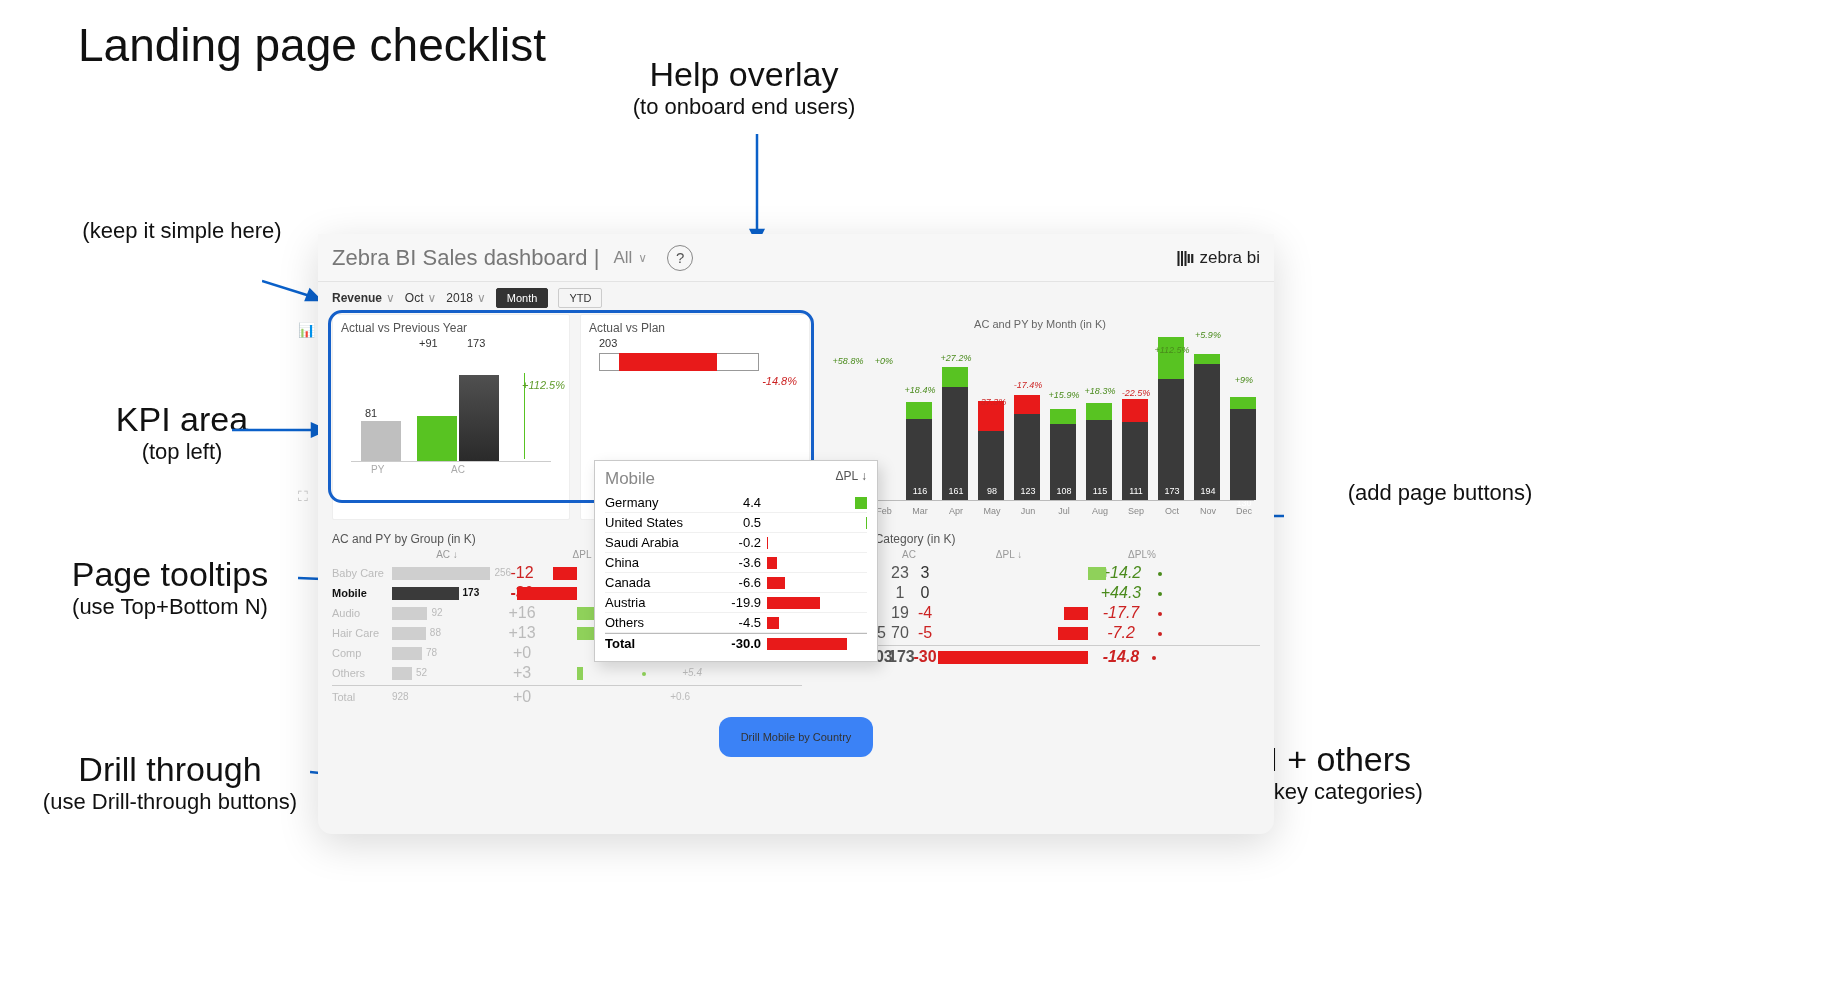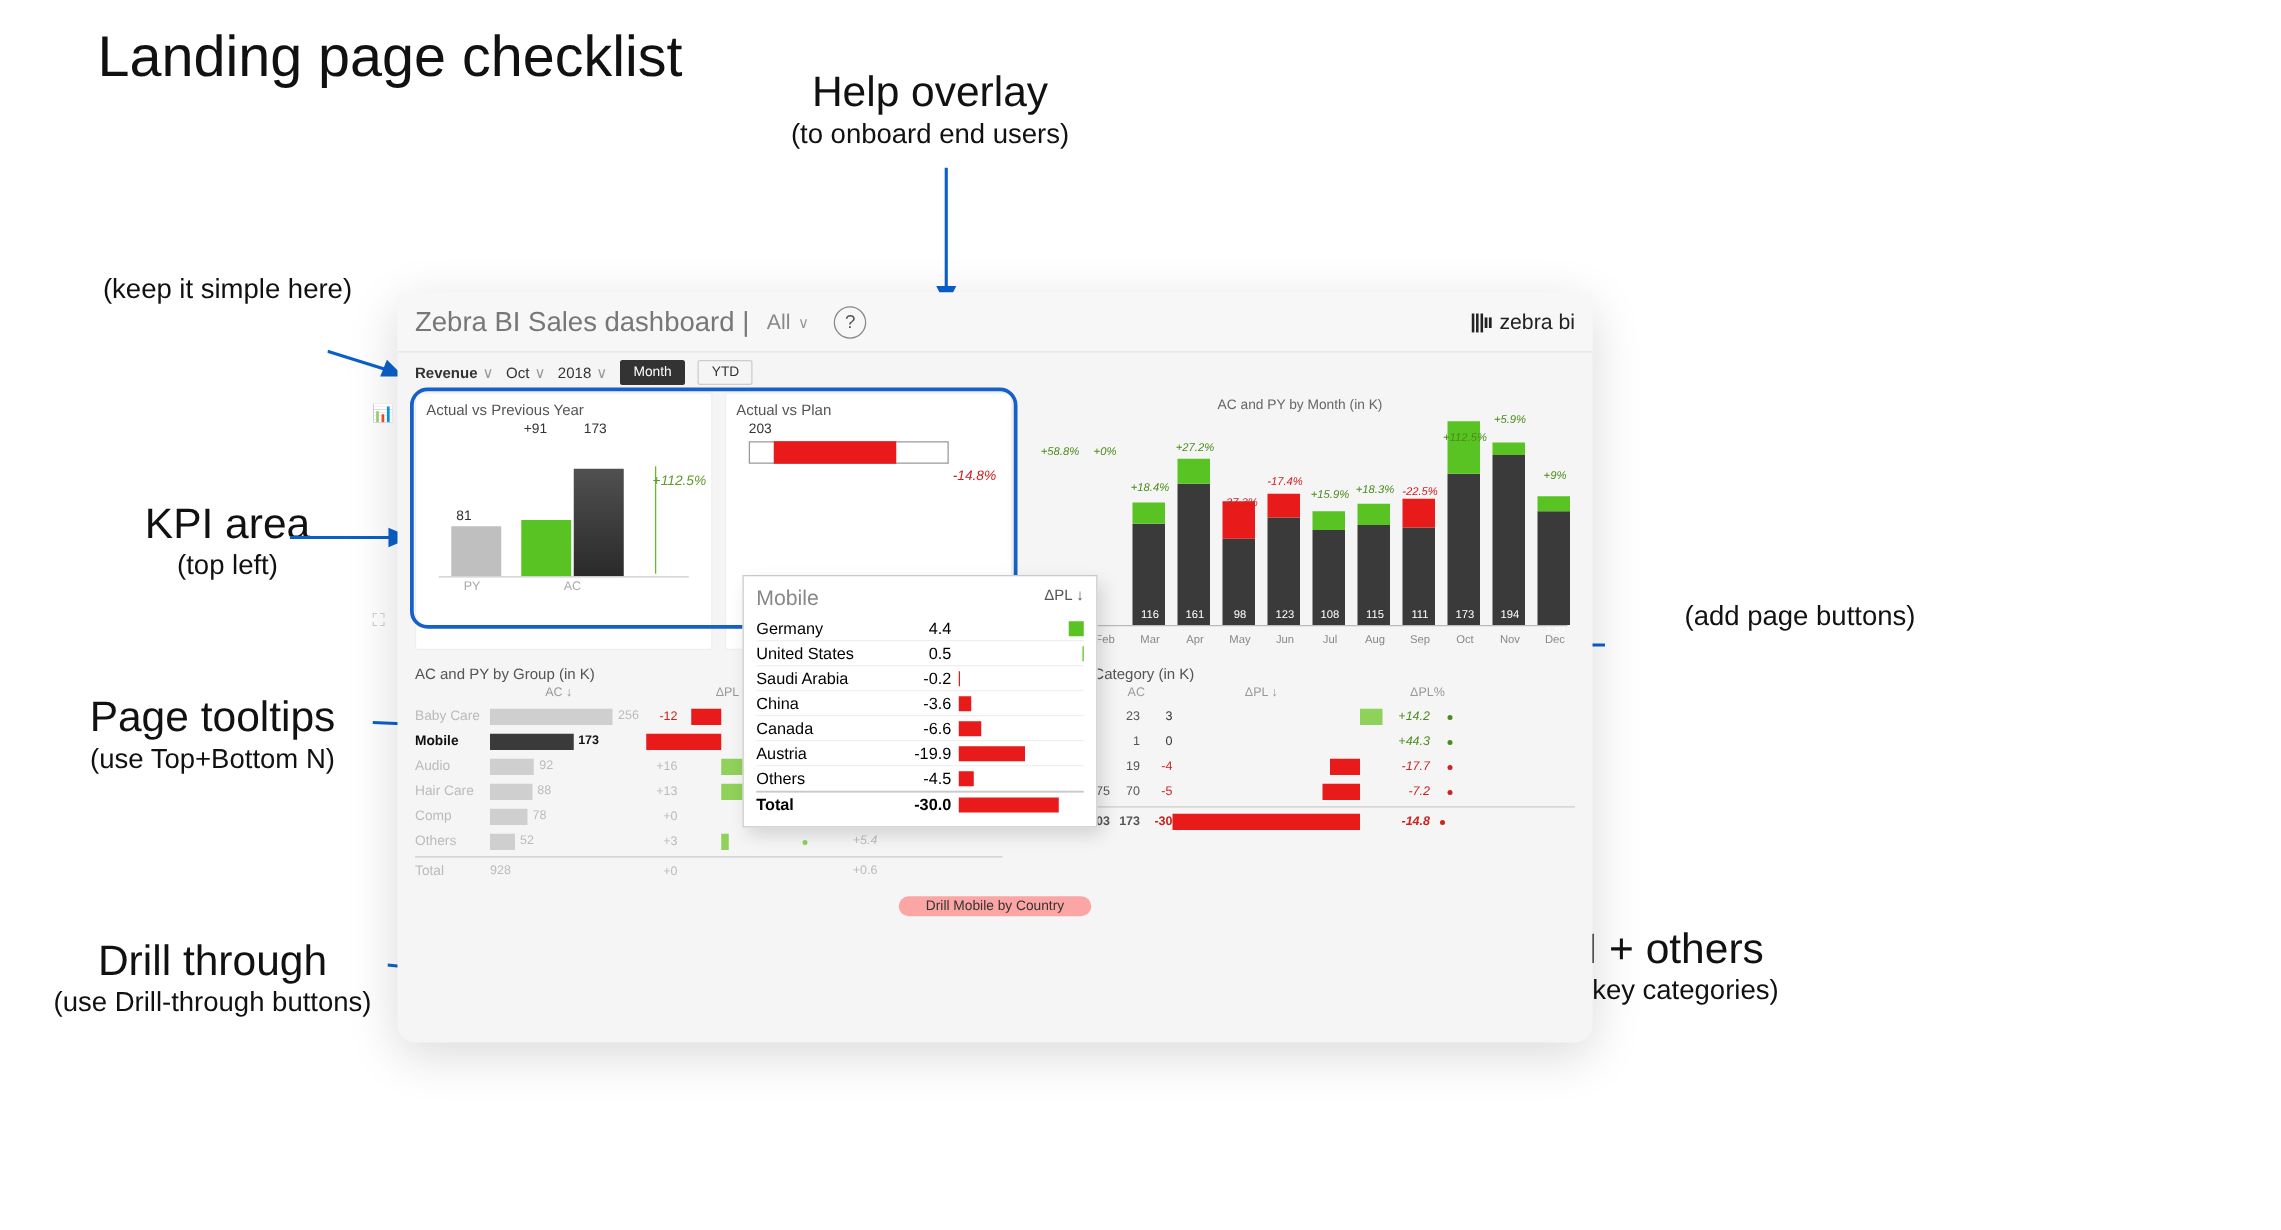--- a/index.html
+++ b/index.html
@@ -118,21 +118,21 @@
   .neg-label { position: absolute; font-size: 11px; color: #c22; font-style: italic; }
   .tbl { font-size: 11px; color: #555; }
   .tbl-header { display: flex; color: #999; font-size: 10px; padding: 3px 0; }
   .tbl-header span { flex: none; }
   .tbl-row { display: flex; align-items: center; height: 20px; }
   .tbl-row.total { border-top: 1px solid #ccc; font-weight: 400; margin-top: 2px; padding-top: 3px; }
   .tbl-row.highlight { font-weight: 700; color: #111; }
   .tbl-row.dim { color: #bbb; }
   .cell-name { width: 60px; overflow: hidden; white-space: nowrap; text-overflow: ellipsis; }
   .cell-bar { position: relative; height: 13px; }
-  .cell-num { width: 36px; text-align: right; font-size: 10px; }
+  .cell-num { width: 36px; text-align: center; font-size: 16px; }
   .tooltip {
     position: absolute;
     left: 276px; top: 146px;
     width: 284px;
     background: #fff;
     border: 1px solid #c9c9c9;
     box-shadow: 4px 6px 14px rgba(0,0,0,.15);
     z-index: 30;
     font-size: 13px;
   }
@@ -141,23 +141,23 @@
   .tooltip-body { padding: 0 10px 8px; }
   .tip-row { display: flex; align-items: center; height: 20px; border-bottom: 1px solid #f0f0f0; }
   .tip-row:last-child { border-bottom: none; font-weight: 700; border-top: 1px solid #bbb; }
   .tip-name { flex: 1; }
   .tip-val { width: 46px; text-align: right; }
   .tip-bar { width: 100px; position: relative; height: 12px; margin-left: 6px; }
   .tip-bar .b { position: absolute; height: 12px; }
   .drill-btn {
     display: block;
     margin: 12px auto 0;
-    background: #fca5a5;
+    background: #3b82f6;
     border: none;
-    padding: 2px 22px;
+    padding: 14px 22px;
     border-radius: 12px;
     font-size: 11px;
     color: #333;
     cursor: pointer;
   }
   .month-chart { position: relative; height: 182px; }
   .month-title { text-align: center; font-size: 11px; color: #666; margin-bottom: 4px; }
   .mlabel { position: absolute; bottom: 0; font-size: 9px; color: #888; text-align: center; width: 36px; }
   .mval { position: absolute; font-size: 9px; color: #fff; text-align: center; width: 28px; }
   .mpct { position: absolute; font-size: 9px; font-style: italic; text-align: center; width: 44px; }
@@ -461,21 +461,21 @@
                 </div>
               </div>
               <div class="tbl-row total dim">
                 <span class="cell-name">Total</span>
     <div class="cell-bar" style="width:110px;">
                   <span style="position:absolute;left:0;font-size:10px;">928</span>
                 </div>
     <span class="cell-num" style="width:40px;">+0</span>
     <div class="cell-bar" style="width:70px;"></div>
     <div class="cell-bar" style="width:90px;">
-                  <span style="position:absolute;right:0;font-size:10px;">+0.6</span>
+                  <span style="position:absolute;right:12px;font-size:10px;">+0.6</span>
                 </div>
               </div>
             </div>
         </div>
       </div>
 
       <div style="flex:1;">
         <div class="card-title">by Product Category (in K)</div>
         <div class="tbl">
           <div class="tbl-header">

